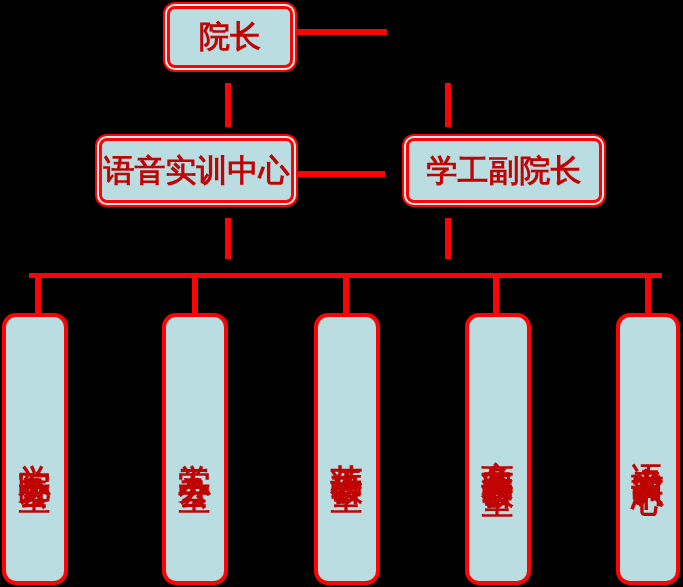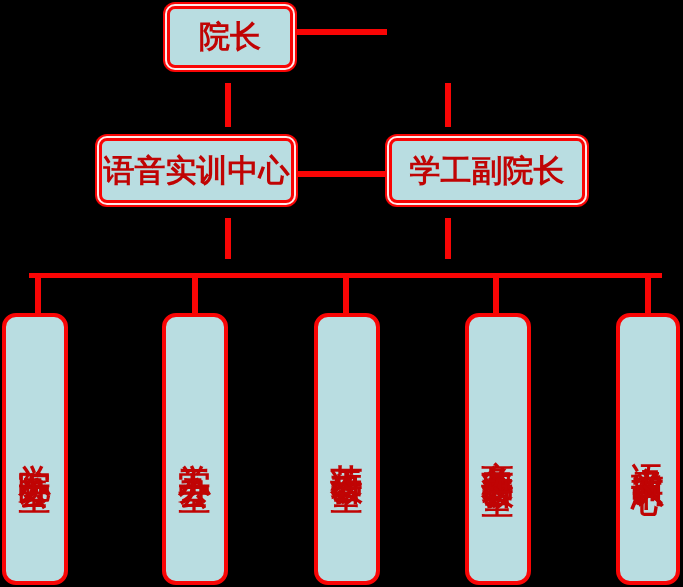--- a/index.html
+++ b/index.html
@@ -25,21 +25,21 @@
   .hbox{
     position:absolute;background:#b9dde1;
     border:3px solid #f90505;border-radius:8px;
     box-shadow:0 0 0 2px #ffe9e9, 0 0 0 4px #f90505;
     display:flex;align-items:center;justify-content:center;
     color:#c00404;font-weight:bold;font-size:31px;white-space:nowrap;
   }
   .n-dean      {left:167px;top:6px;width:120px;height:56px;}
   .n-secretary {left:391px;top:6px;width:108px;height:56px;}
   .n-vice1     {left:99px;top:138px;width:189px;height:59px;}
-  .n-vice2     {left:389px;top:138px;width:190px;height:59px;font-family:Liberation Mono, monospace;}
+  .n-vice2     {left:406px;top:138px;width:190px;height:59px;font-family:Liberation Mono, monospace;}
   
   .vbox{
     position:absolute;top:313px;height:272px;background:#b9dde1;
     border:4px solid #f90505;border-radius:14px;box-sizing:border-box;
     display:flex;align-items:center;justify-content:center;
     color:#c00404;font-weight:bold;font-size:32px;
   }
   .vbox .vtext{
     writing-mode:vertical-rl;text-orientation:upright;
     letter-spacing:4px;line-height:1;

